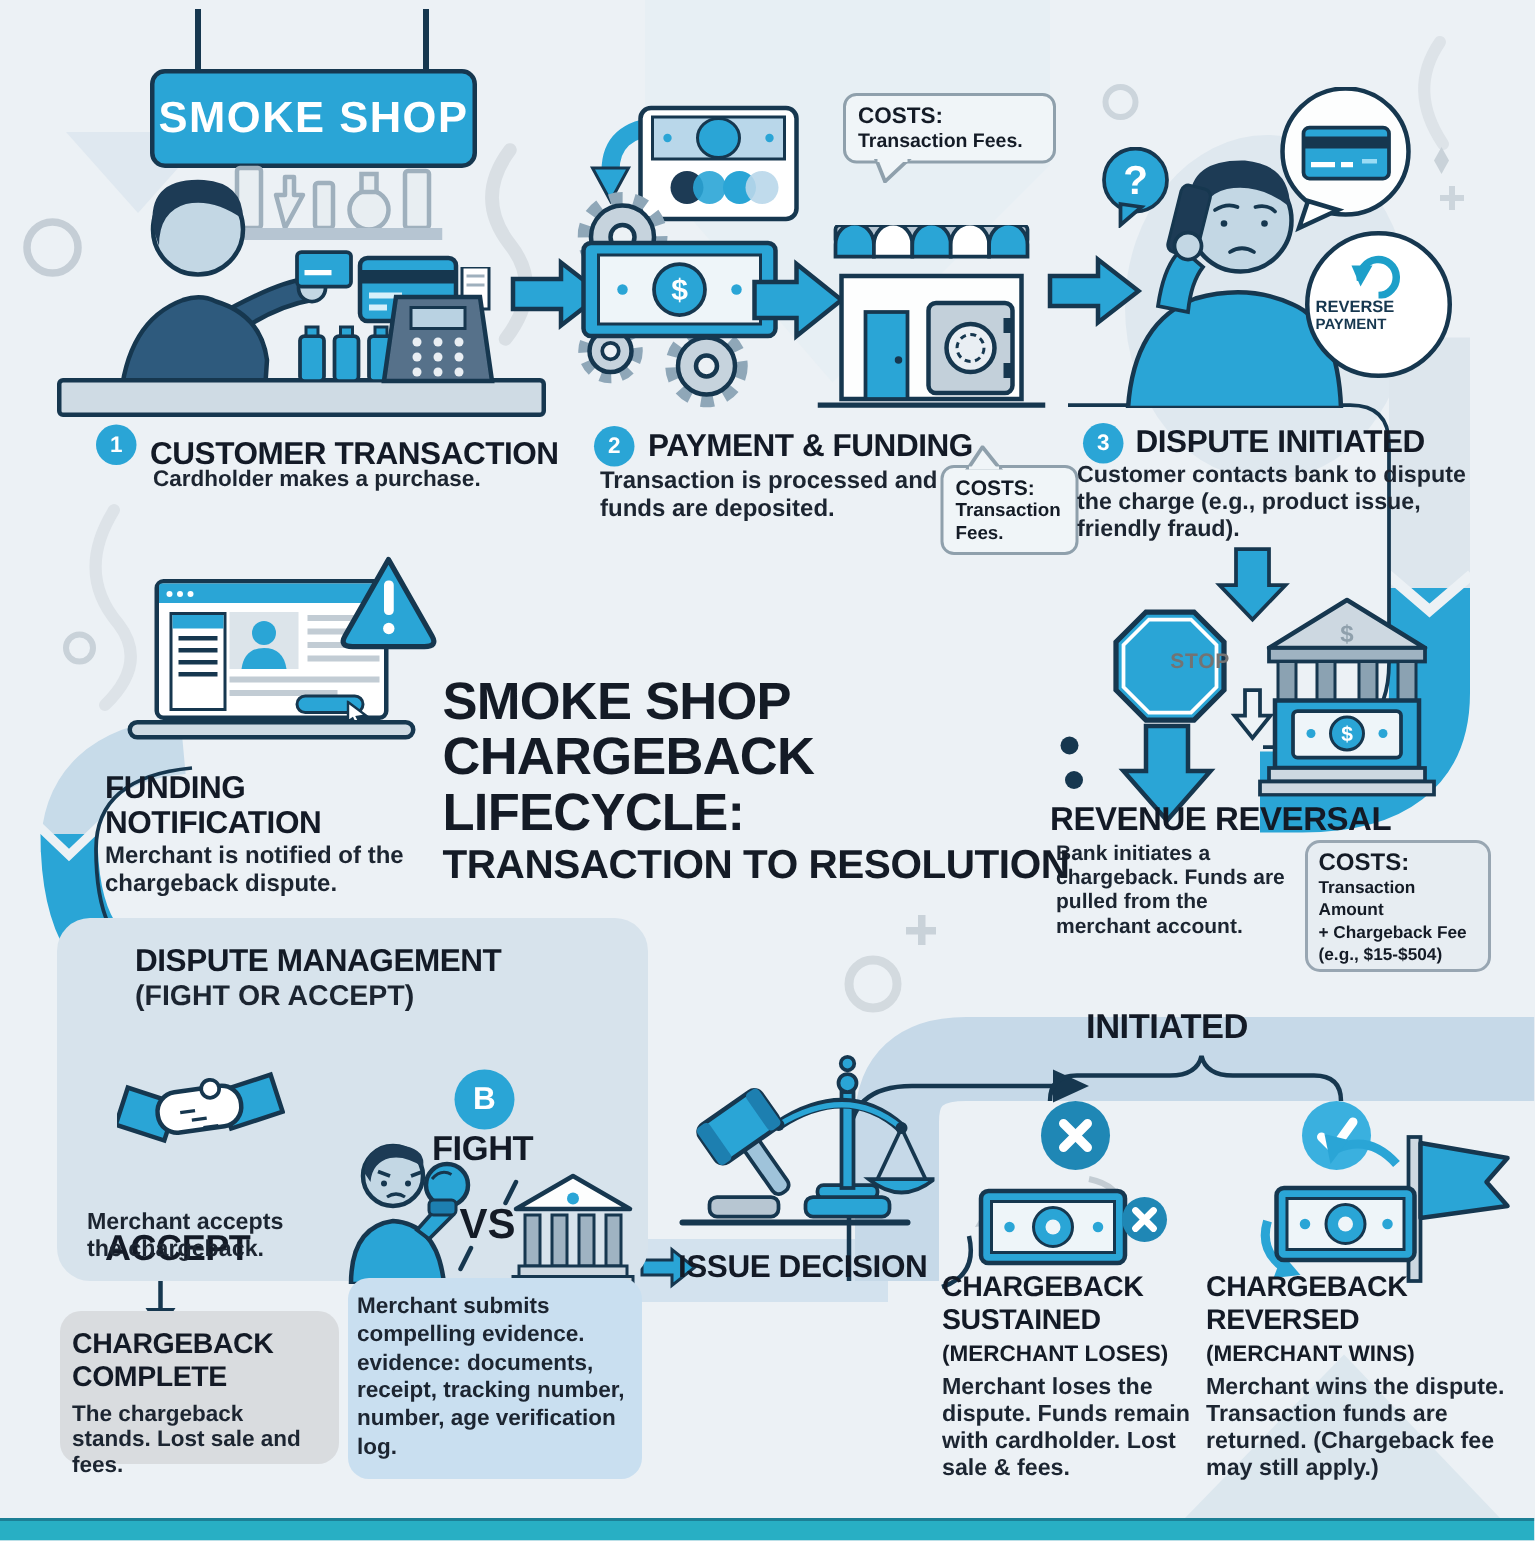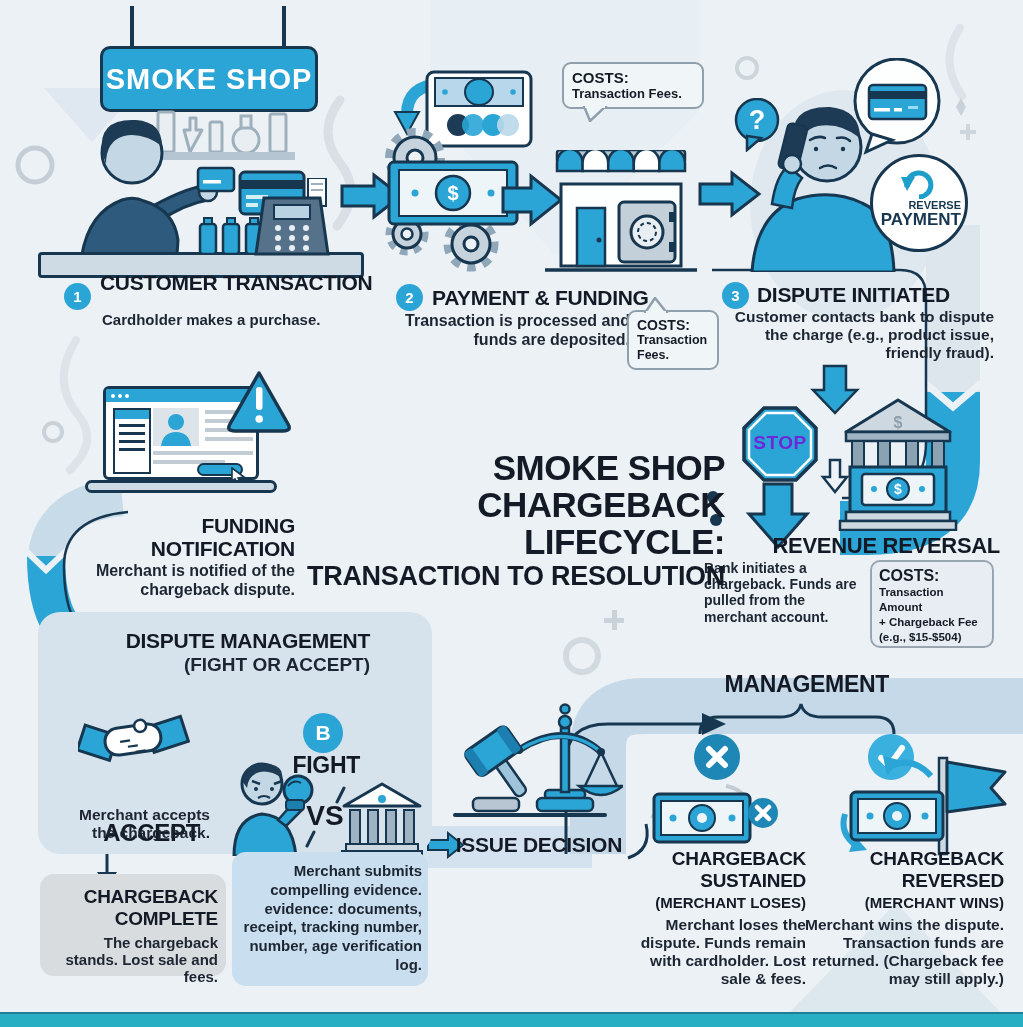--- a/index.html
+++ b/index.html
@@ -1,21 +1,21 @@
 <!DOCTYPE html>
 <html><head>
 <meta charset="utf-8">
 <style>
   html,body{margin:0;padding:0;background:#ecf1f5;}
   #canvas{position:relative;width:1023px;height:1027px;background:#ecf1f5;overflow:hidden;
           font-family:"Liberation Sans",sans-serif;color:#141b26;}
   .abs{position:absolute;}
   .ttl{font-weight:800;color:#131a26;letter-spacing:-0.3px;line-height:1.05;}
   .desc{font-weight:600;color:#1c2531;line-height:1.16;}
-  .ctr{text-align:right;}
+  .ctr{text-align:left;}
   .badge{width:27px;height:27px;border-radius:50%;background:#2aa5d6;color:#fff;
          font-weight:800;font-size:15px;display:flex;align-items:center;justify-content:center;}
   .bubble{background:#f0f5f8;border:2.5px solid #8fa0ac;border-radius:9px;padding:6px 8px;}
   .bubble .bl{font-weight:800;font-size:15px;line-height:1.1;}
   .bubble .bt{font-weight:600;font-size:13px;line-height:1.15;}
   .panel{background:#d7e3ec;border-radius:22px;}
   svg{display:block;}
 </style>
 </head>
 <body>
@@ -154,21 +154,21 @@
         <circle cx="56" cy="60" r="3"></circle>
       <circle cx="28" cy="70" r="3"></circle>
         <circle cx="42" cy="70" r="3"></circle>
         <circle cx="56" cy="70" r="3"></circle>
     </g>
   </svg>
 
   <div class="abs badge" style="left:64px;top:283px;">
     <span>1</span>
   </div>
-  <div class="abs ttl" style="left:100px;top:272px;font-size:21px;">CUSTOMER TRANSACTION</div>
+  <div class="abs ttl" style="left:100px;top:292px;font-size:21px;">CUSTOMER TRANSACTION</div>
   <div class="abs desc" style="left:102px;top:311px;font-size:15px;">Cardholder makes a purchase.</div>
 
   <svg class="abs" style="left:385px;top:62px" width="180" height="212" viewBox="0 0 180 212">
 
     <path d="M 55,22 Q 22,24 22,52" fill="none" stroke="#2aa5d6" stroke-width="12"></path>
     <polygon points="10,50 34,50 22,72" fill="#2aa5d6" stroke="#16374f" stroke-width="2"></polygon>
 
     <rect x="42" y="10" width="104" height="74" rx="7" fill="#fff" stroke="#16374f" stroke-width="3"></rect>
     <rect x="50" y="16" width="88" height="28" fill="#b9d7ea" stroke="#16374f" stroke-width="2"></rect>
     <ellipse cx="94" cy="30" rx="14" ry="13" fill="#2aa5d6" stroke="#16374f" stroke-width="2"></ellipse>
@@ -283,36 +283,36 @@
     <rect x="58" y="48" width="10" height="3" fill="#9adcf5"></rect>
   </svg>
 
   <div class="abs" style="left:870px;top:154px;width:92px;height:92px;background:#fff;border:3px solid #16374f;border-radius:50%;">
     <svg class="abs" style="left:26px;top:8px" width="40" height="34" viewBox="0 0 40 34">
       <path d="M 8,22 A 12 12 0 1 1 20,32" fill="none" stroke="#1d9fc9" stroke-width="5"></path>
       <polygon points="2,12 16,12 8,26" fill="#1d9fc9"></polygon>
     </svg>
     <div class="abs ctr" style="left:4px;top:42px;width:84px;line-height:1.1;">
       <div style="font-size:11px;font-weight:800;color:#16374f;">REVERSE</div>
-      <div style="font-size:17px;font-weight:800;color:#16374f;">PAYMENT</div>
+      <div style="font-size:10px;font-weight:800;color:#16374f;">PAYMENT</div>
     </div>
   </div>
 
   <div class="abs badge" style="left:722px;top:282px;">
     <span>3</span>
   </div>
   <div class="abs ttl" style="left:757px;top:284px;font-size:21px;">DISPUTE INITIATED</div>
   <div class="abs desc ctr" style="left:718px;top:308px;width:276px;font-size:15.5px;">Customer contacts bank to dispute the charge (e.g., product issue, friendly fraud).</div>
 
   <div class="abs" style="left:740px;top:404px;width:80px;height:80px;">
     <svg width="80" height="80" viewBox="0 0 80 80">
       <polygon points="24,4 56,4 76,24 76,56 56,76 24,76 4,56 4,24" fill="#2aa5d6" stroke="#16374f" stroke-width="3.5"></polygon>
       <polygon points="26,9 54,9 71,26 71,54 54,71 26,71 9,54 9,26" fill="none" stroke="#fff" stroke-width="2.5"></polygon>
     </svg>
-    <div class="abs" style="left:0;top:28px;width:80px;text-align:center;color:#6d28d9;font-weight:800;font-size:19px;letter-spacing:0.5px;">STOP</div>
+    <div class="abs" style="left:0;top:28px;width:80px;text-align:right;color:#737373;font-weight:800;font-size:14px;letter-spacing:0.5px;">STOP</div>
   </div>
 
   <svg class="abs" style="left:838px;top:396px" width="120" height="135" viewBox="0 0 120 135">
     <polygon points="8,36 60,4 112,36" fill="#cdd8e1" stroke="#16374f" stroke-width="3" stroke-linejoin="round"></polygon>
     <text x="60" y="32" font-size="16" font-weight="bold" fill="#8fa0ac" text-anchor="middle" font-family="Liberation Sans,sans-serif">$</text>
     <rect x="8" y="36" width="104" height="9" fill="#9fb3c2" stroke="#16374f" stroke-width="2.5"></rect>
     <g fill="#8ba2b2" stroke="#16374f" stroke-width="2">
       <rect x="14" y="45" width="12" height="26"></rect>
         <rect x="40" y="45" width="12" height="26"></rect>
       <rect x="68" y="45" width="12" height="26"></rect>
@@ -475,21 +475,21 @@
     <path d="M 134,86 Q 156,104 178,86 Z" fill="#2aa5d6" stroke="#16374f" stroke-width="2.5"></path>
     <g transform="translate(48,52) rotate(-35)">
       <rect x="-6" y="10" width="12" height="42" rx="5" fill="#9fc3da" stroke="#16374f" stroke-width="2.5"></rect>
       <rect x="-25" y="-16" width="50" height="30" rx="6" fill="#2aa5d6" stroke="#16374f" stroke-width="3"></rect>
       <rect x="-25" y="-16" width="10" height="30" rx="3" fill="#1d7fb0"></rect>
       <rect x="15" y="-16" width="10" height="30" rx="3" fill="#1d7fb0"></rect>
     </g>
   </svg>
   <div class="abs ttl ctr" style="left:452px;top:834px;width:170px;font-size:21px;">ISSUE DECISION</div>
 
-  <div class="abs ttl ctr" style="left:724px;top:672px;width:165px;font-size:23px;">MANAGEMENT</div>
+  <div class="abs ttl ctr" style="left:724px;top:672px;width:165px;font-size:23px;">INITIATED</div>
 
   <div class="abs" style="left:694px;top:734px;width:46px;height:46px;border-radius:50%;background:#1f87b5;">
     <svg width="46" height="46" viewBox="0 0 46 46">
       <line x1="15" y1="15" x2="31" y2="31" stroke="#fff" stroke-width="6" stroke-linecap="round"></line>
       <line x1="31" y1="15" x2="15" y2="31" stroke="#fff" stroke-width="6" stroke-linecap="round"></line>
     </svg>
   </div>
   <div class="abs" style="left:868px;top:734px;width:46px;height:46px;border-radius:50%;background:#3ab0df;">
     <svg width="46" height="46" viewBox="0 0 46 46">
       <polyline points="13,24 21,32 34,14" fill="none" stroke="#fff" stroke-width="6" stroke-linecap="round" stroke-linejoin="round"></polyline>

